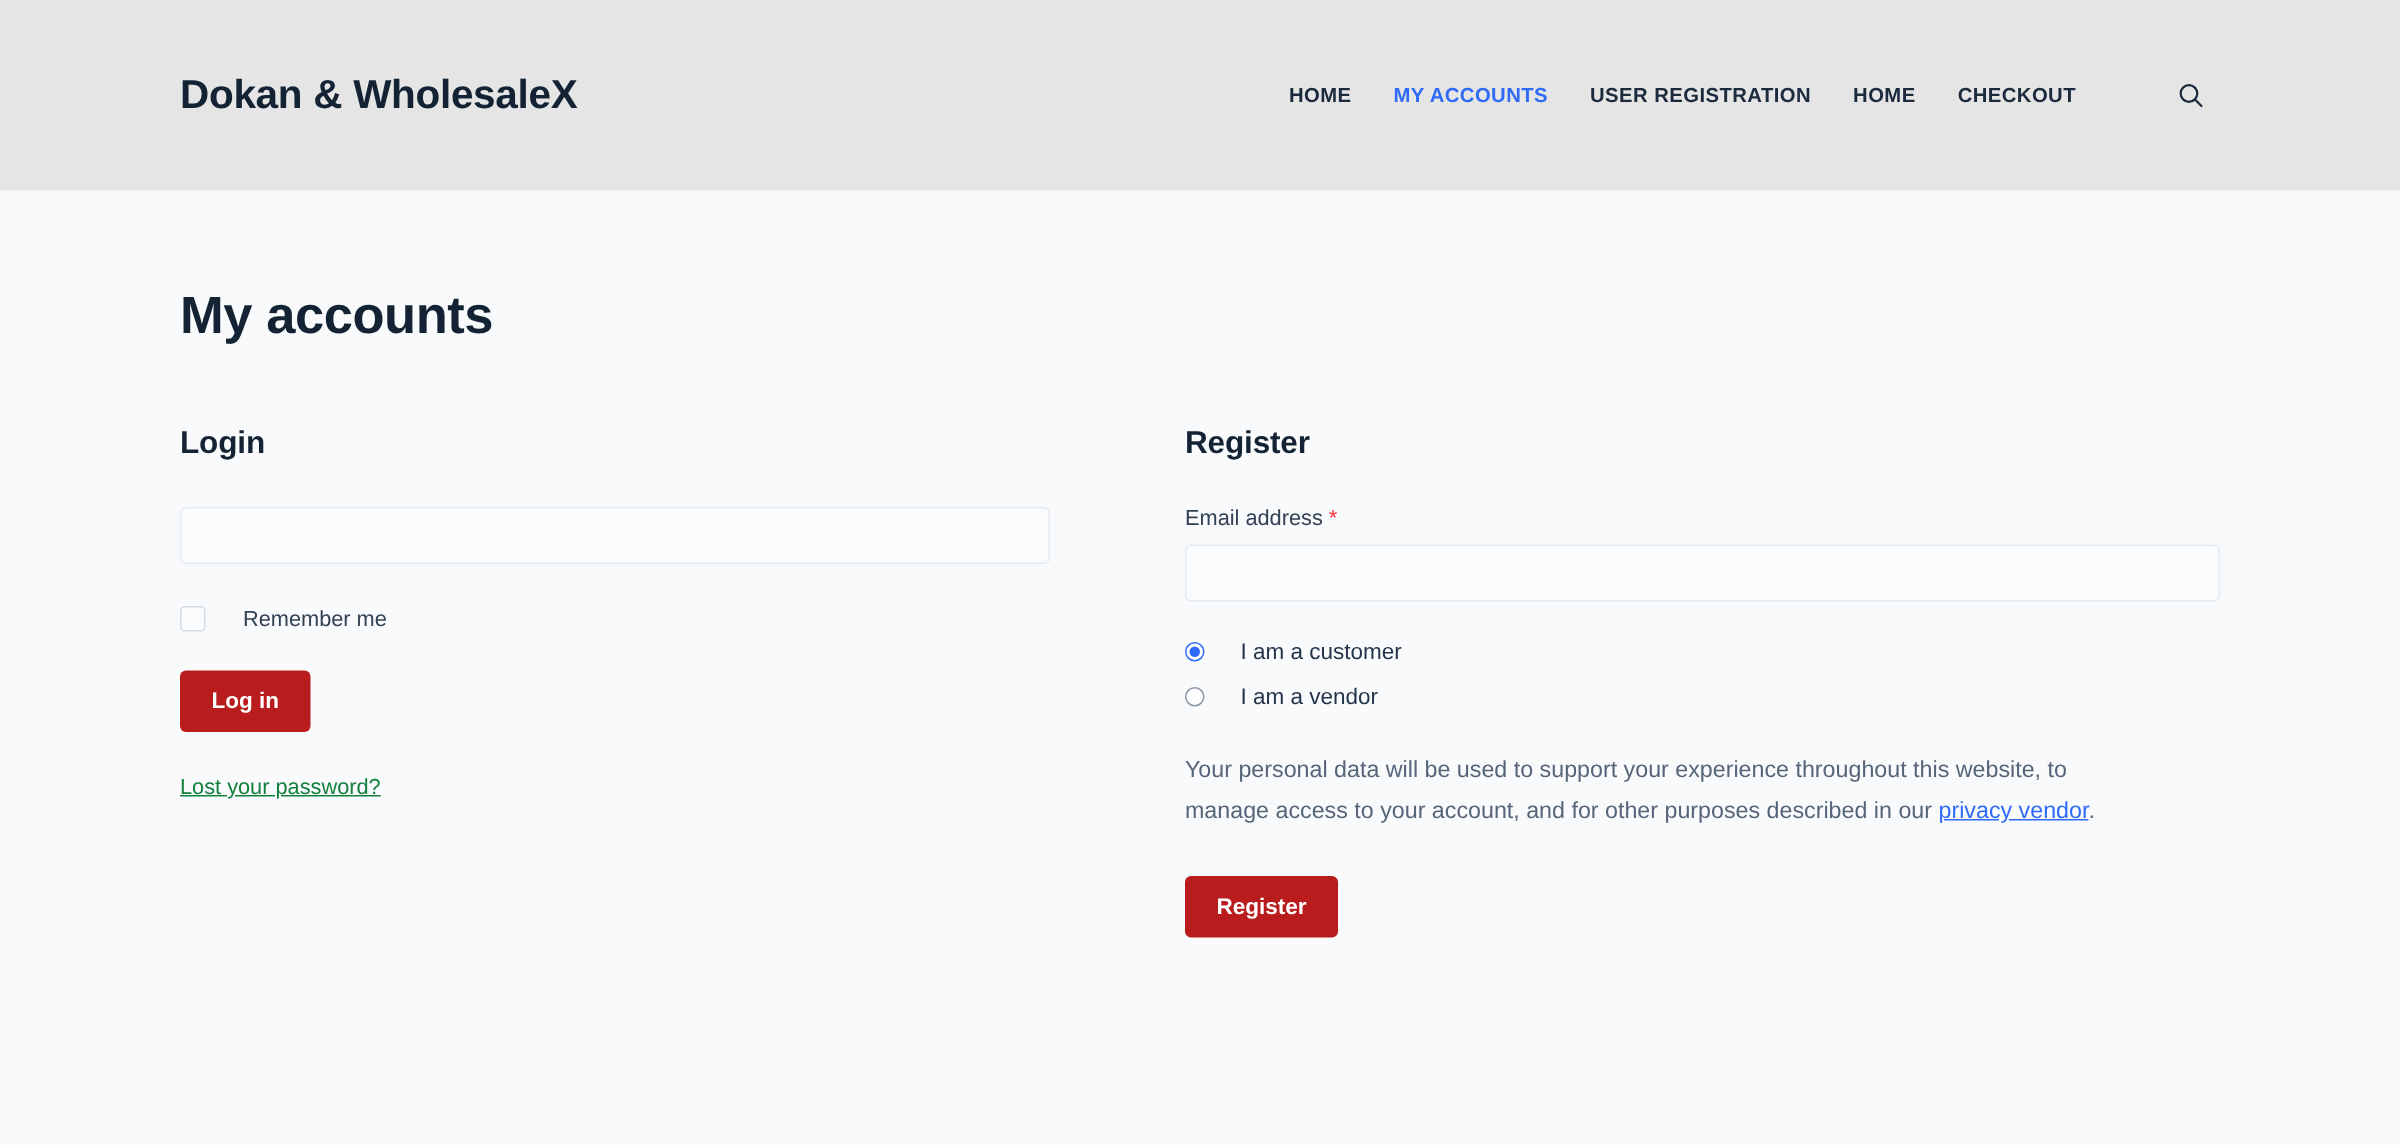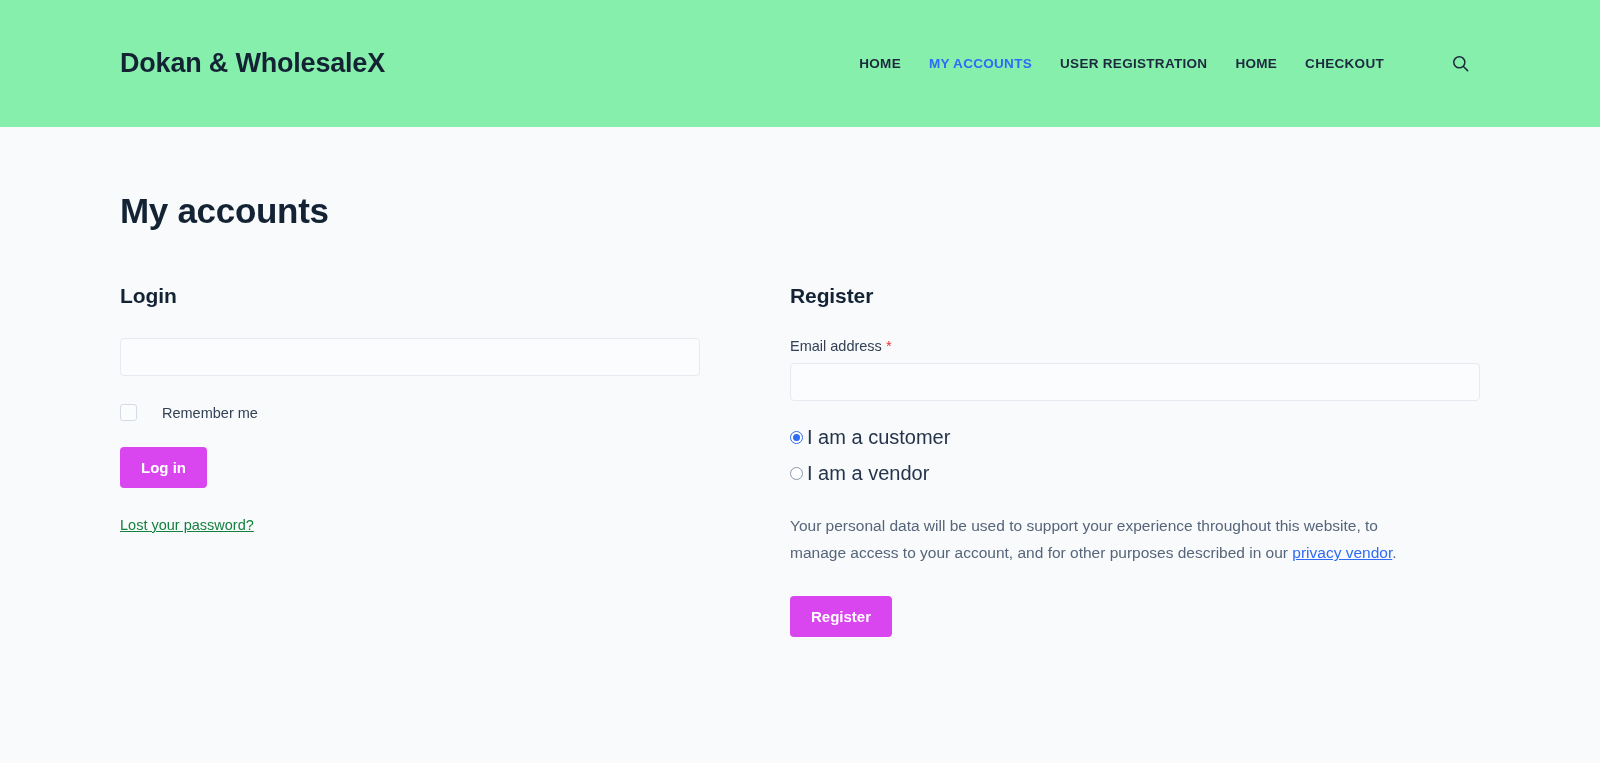--- a/index.html
+++ b/index.html
@@ -13,21 +13,21 @@
   body {
     font-family: "Liberation Sans", sans-serif;
     background: #f8fafc;
     color: #1f2d3d;
     -webkit-font-smoothing: antialiased;
   }
 
   
   .site-header {
     height: 127px;
-    background: #86efac;
+    background: #e5e5e5;
     display: flex;
     align-items: center;
     padding: 0 0 0 120px;
   }
 
   .site-title {
     font-size: 27px;
     font-weight: 700;
     color: #142334;
     letter-spacing: -0.2px;
@@ -176,21 +176,21 @@
   .remember-label {
     margin-left: 25px;
     font-size: 14.5px;
     color: #334155;
     cursor: pointer;
   }
 
   .btn-primary {
     margin-top: 26px;
     display: inline-block;
-    background: #d946ef;
+    background: #b91c1c;
     color: #ffffff;
     border: none;
     border-radius: 4px;
     padding: 12px 21px;
     font-family: "Liberation Sans", sans-serif;
     font-size: 15px;
     font-weight: 700;
     cursor: pointer;
   }
 
@@ -237,22 +237,22 @@
   .radio.checked::after {
     content: "";
     position: absolute;
     left: 2px; top: 2px;
     width: 7px; height: 7px;
     border-radius: 50%;
     background: #2f6bf6;
   }
 
   .radio-label {
-    margin-left: 4px;
-    font-size: 20px;
+    margin-left: 24px;
+    font-size: 15px;
     color: #24344a;
     cursor: pointer;
   }
 
   .privacy-text {
     margin-top: 27px;
     font-size: 15.5px;
     color: #566579;
     line-height: 1.75;
     max-width: 615px;

